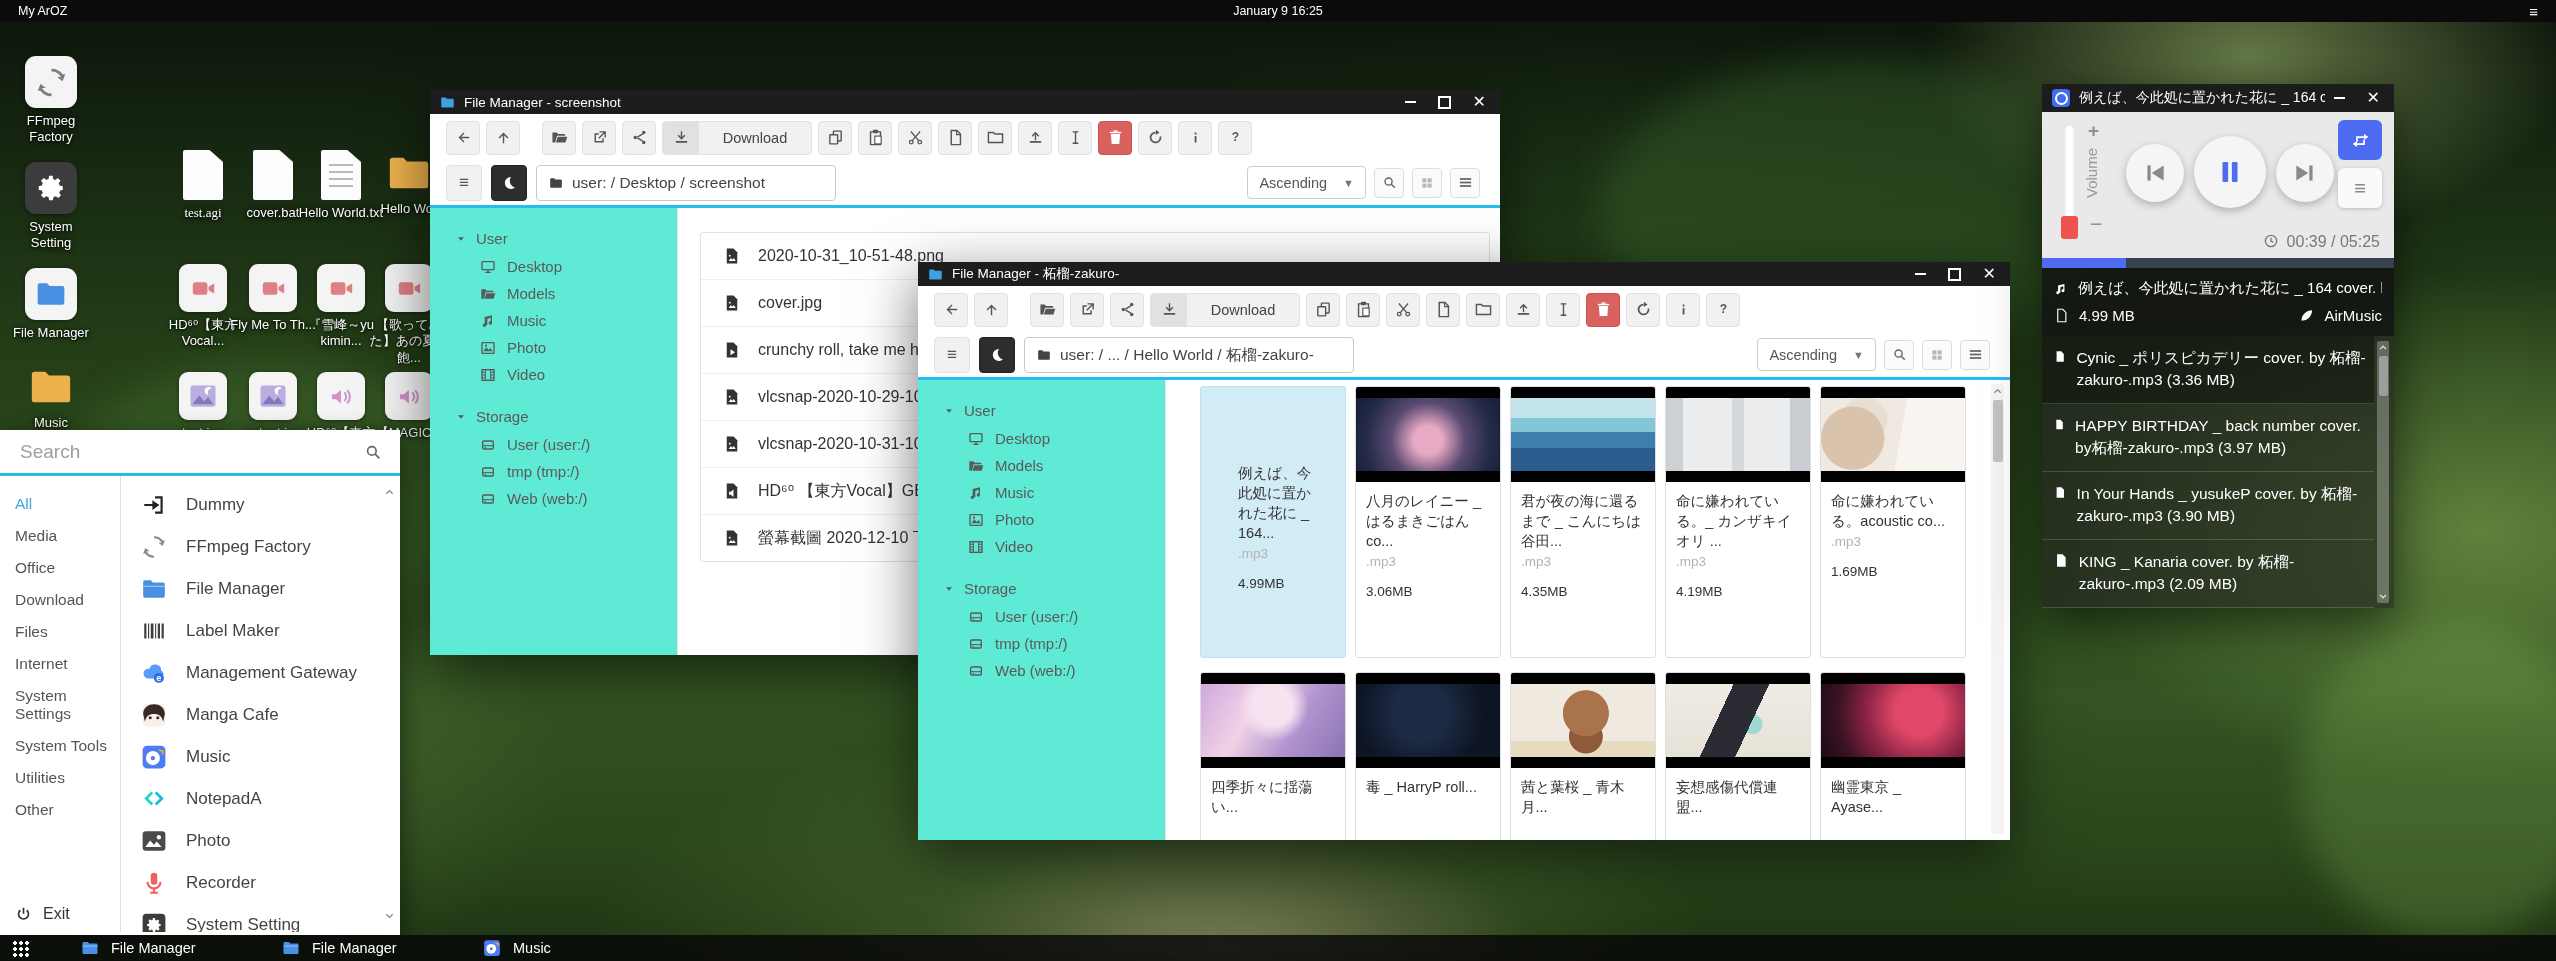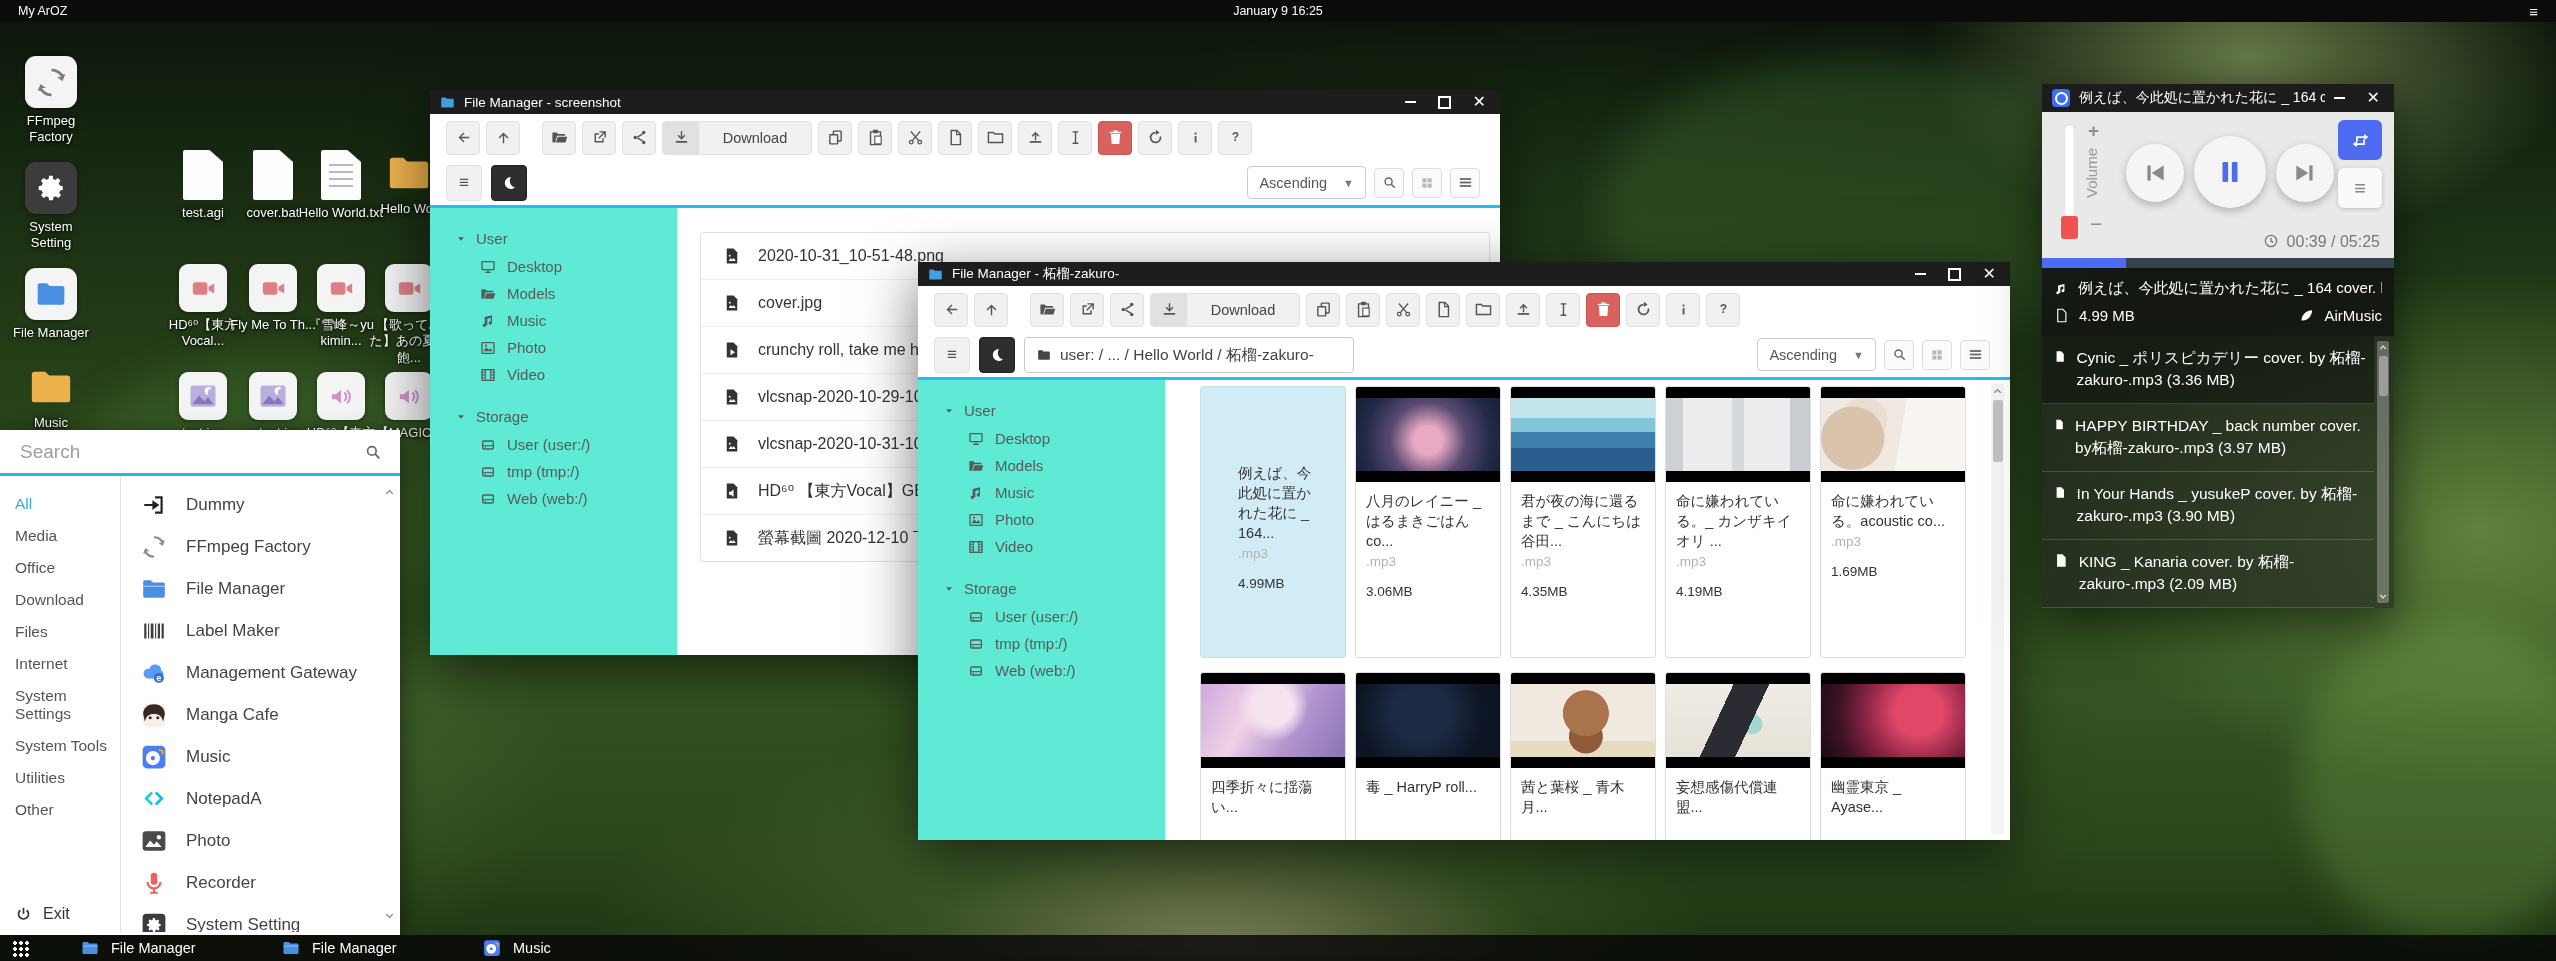--- a/index.html
+++ b/index.html
@@ -242,21 +242,21 @@
       <span class="lbl">File Manager</span>
     </div>
     <div class="dico" style="left: 8px; top: 364px;">
       <span class="dfolder">
         <svg viewBox="0 0 24 24" fill="currentColor" style="display:block;width:100%;height:100%">
           <path d="M2 5.5A1.5 1.5 0 0 1 3.5 4H9l2 2h9.5A1.5 1.5 0 0 1 22 7.5v11a1.5 1.5 0 0 1-1.5 1.5h-17A1.5 1.5 0 0 1 2 18.5z"></path>
         </svg>
       </span>
       <span class="lbl">Music</span>
     </div>
-    <div class="dico" style="left: 160px; top: 150px;">
+    <div class="dico" style="left: 160px; top: 150px; font-family: Liberation Serif, serif;">
       <span class="sheet"></span>
       <span class="lbl">test.agi</span>
     </div>
     <div class="dico" style="left: 230px; top: 150px;">
       <span class="sheet"></span>
       <span class="lbl">cover.bat</span>
     </div>
     <div class="dico" style="left: 298px; top: 150px;">
       <span class="sheet text"></span>
       <span class="lbl">Hello World.txt</span>
@@ -487,20 +487,28 @@
     <span class="pbtn">
         <span style="font-size:17px">≡</span>
       </span>
     <span class="pbtn dark">
         <span style="width:16px;height:16px;display:block">
           <svg viewBox="0 0 24 24" fill="currentColor" style="display:block;width:100%;height:100%">
             <path d="M15 3a9 9 0 1 0 6 15.5A10 10 0 0 1 15 3z"></path>
           </svg>
         </span>
       </span>
+    <span class="pathbox" style="width:300px">
+      <span style="width:14px;height:14px">
+          <svg viewBox="0 0 24 24" fill="currentColor" style="display:block;width:100%;height:100%">
+            <path d="M2 5.5A1.5 1.5 0 0 1 3.5 4H9l2 2h9.5A1.5 1.5 0 0 1 22 7.5v11a1.5 1.5 0 0 1-1.5 1.5h-17A1.5 1.5 0 0 1 2 18.5z"></path>
+          </svg>
+        </span>
+      <span>user: / Desktop / screenshot</span>
+    </span>
     <span class="sortctrl">
       <span class="sel">
         <span>Ascending</span>
           <span class="caret">▼</span>
       </span>
       <span class="mini">
           <span style="width:15px;height:15px">
             <svg viewBox="0 0 24 24" fill="currentColor" style="display:block;width:100%;height:100%">
               <circle cx="10.5" cy="10.5" r="5.7" fill="none" stroke="currentColor" stroke-width="2.2"></circle>
               <path d="M14.9 14.9L20.5 20.5" stroke="currentColor" stroke-width="2.4" fill="none"></path>

